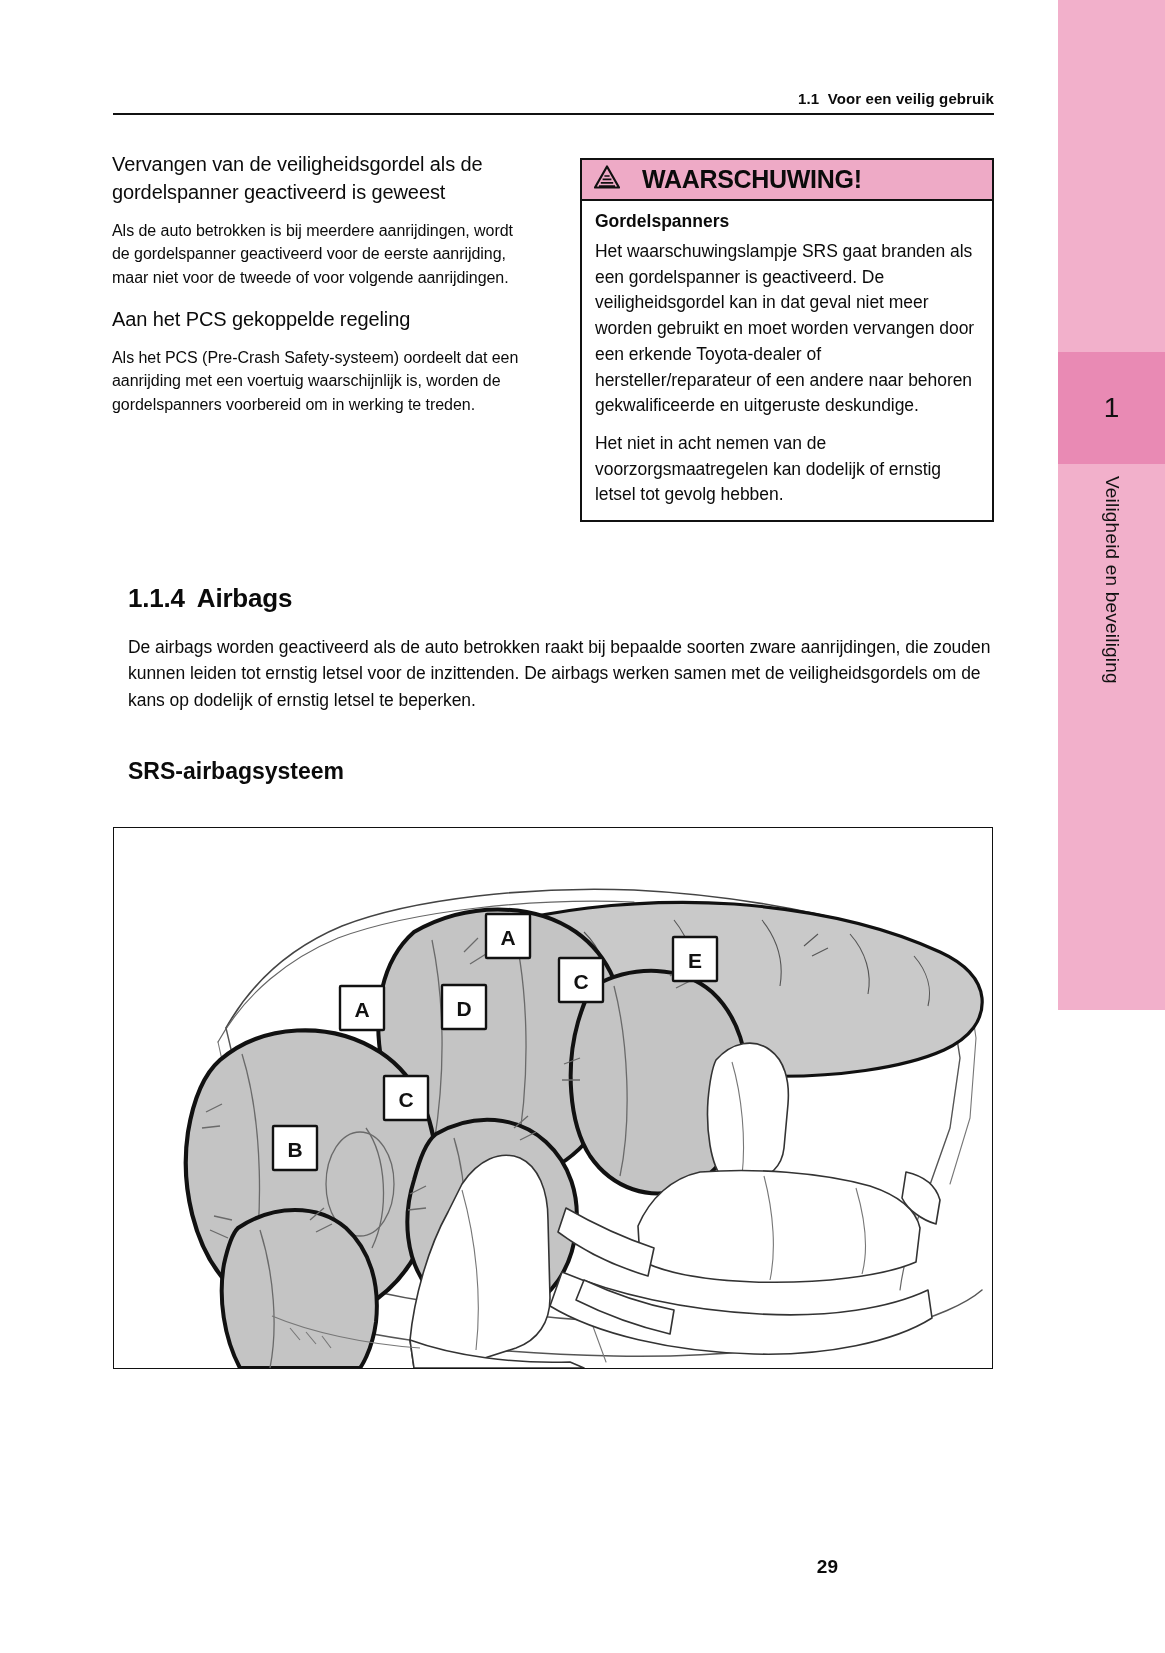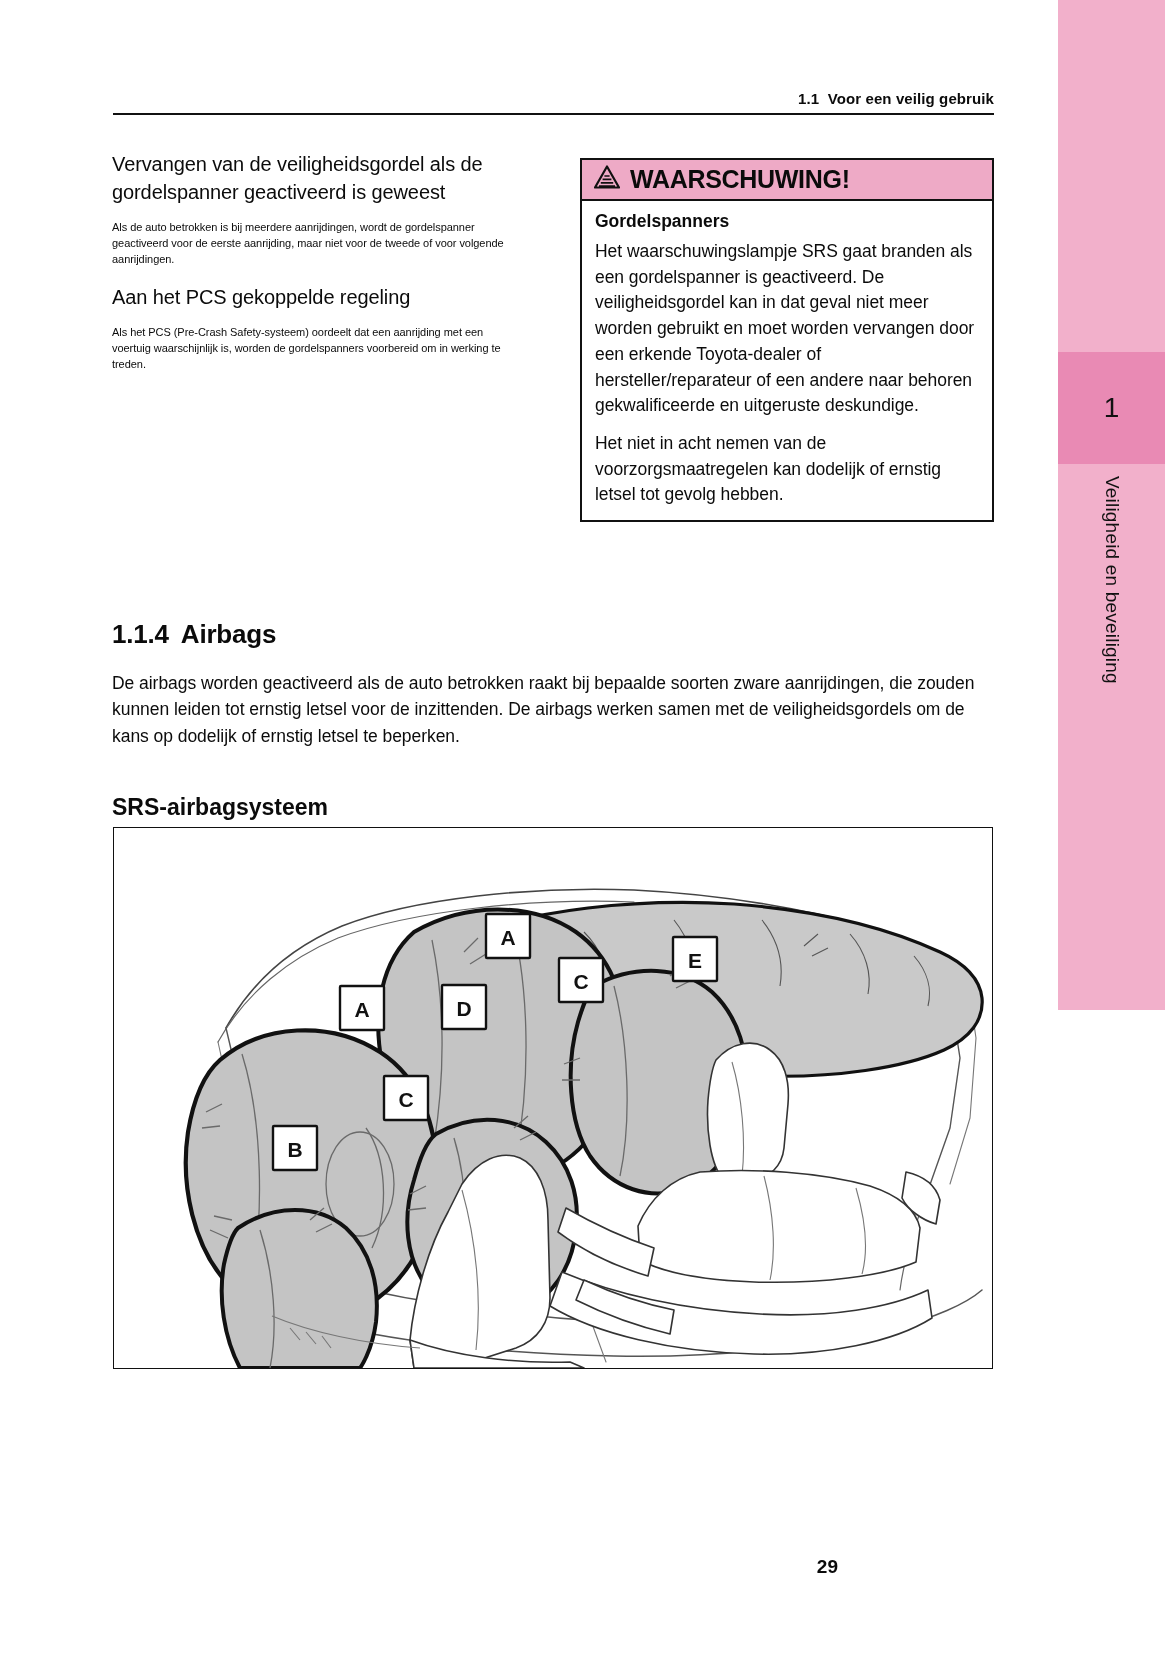--- a/index.html
+++ b/index.html
@@ -97,39 +97,39 @@
   }
 
   h3.sub {
     font-size: 20px;
     font-weight: normal;
     line-height: 1.42;
     margin: 9px 0 12px 0;
     letter-spacing: -0.1px;
   }
   p.body {
-    font-size: 11px;
+    font-size: 16px;
     line-height: 1.47;
     margin: 0 0 16px 0;
     letter-spacing: -0.05px;
   }
   p.body:last-child { margin-bottom: 0; }
 
   
   .warn-box {
     border: 2.2px solid #111;
     background: #fff;
   }
   .warn-head {
     background: #eeaac6;
     border-bottom: 2.2px solid #111;
     padding: 5px 10px 6px 12px;
     display: flex;
     align-items: center;
-    gap: 10px;
+    gap: 22px;
   }
   .warn-head-text {
     font-size: 25px;
     font-weight: bold;
     letter-spacing: -0.3px;
     line-height: 1;
   }
   .warn-icon { display: block; flex: 0 0 auto; }
   .warn-body {
     padding: 10px 12px 12px 13px;
@@ -144,23 +144,22 @@
     line-height: 1.47;
     margin: 0 0 12px 0;
     letter-spacing: -0.05px;
   }
   .warn-body p:last-child { margin-bottom: 0; }
 
   
   .section {
     position: absolute;
     top: 583px;
-    left: 112px;
+    left: 128px;
     width: 882px;
-    margin-top: 36px;
   }
   h2.section-title {
     font-size: 26px;
     font-weight: bold;
     margin: 0 0 20px 0;
     letter-spacing: -0.2px;
   }
   h2.section-title .num { margin-right: 12px; }
   p.section-body {
     font-size: 17.5px;

